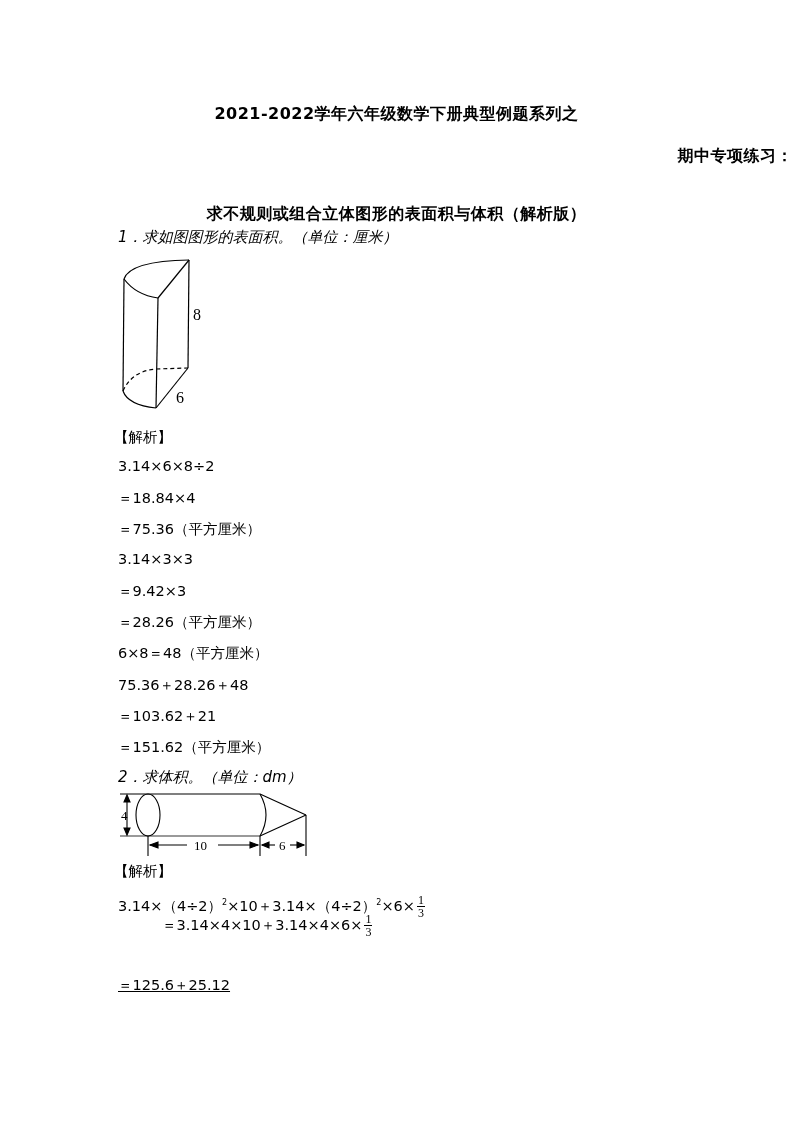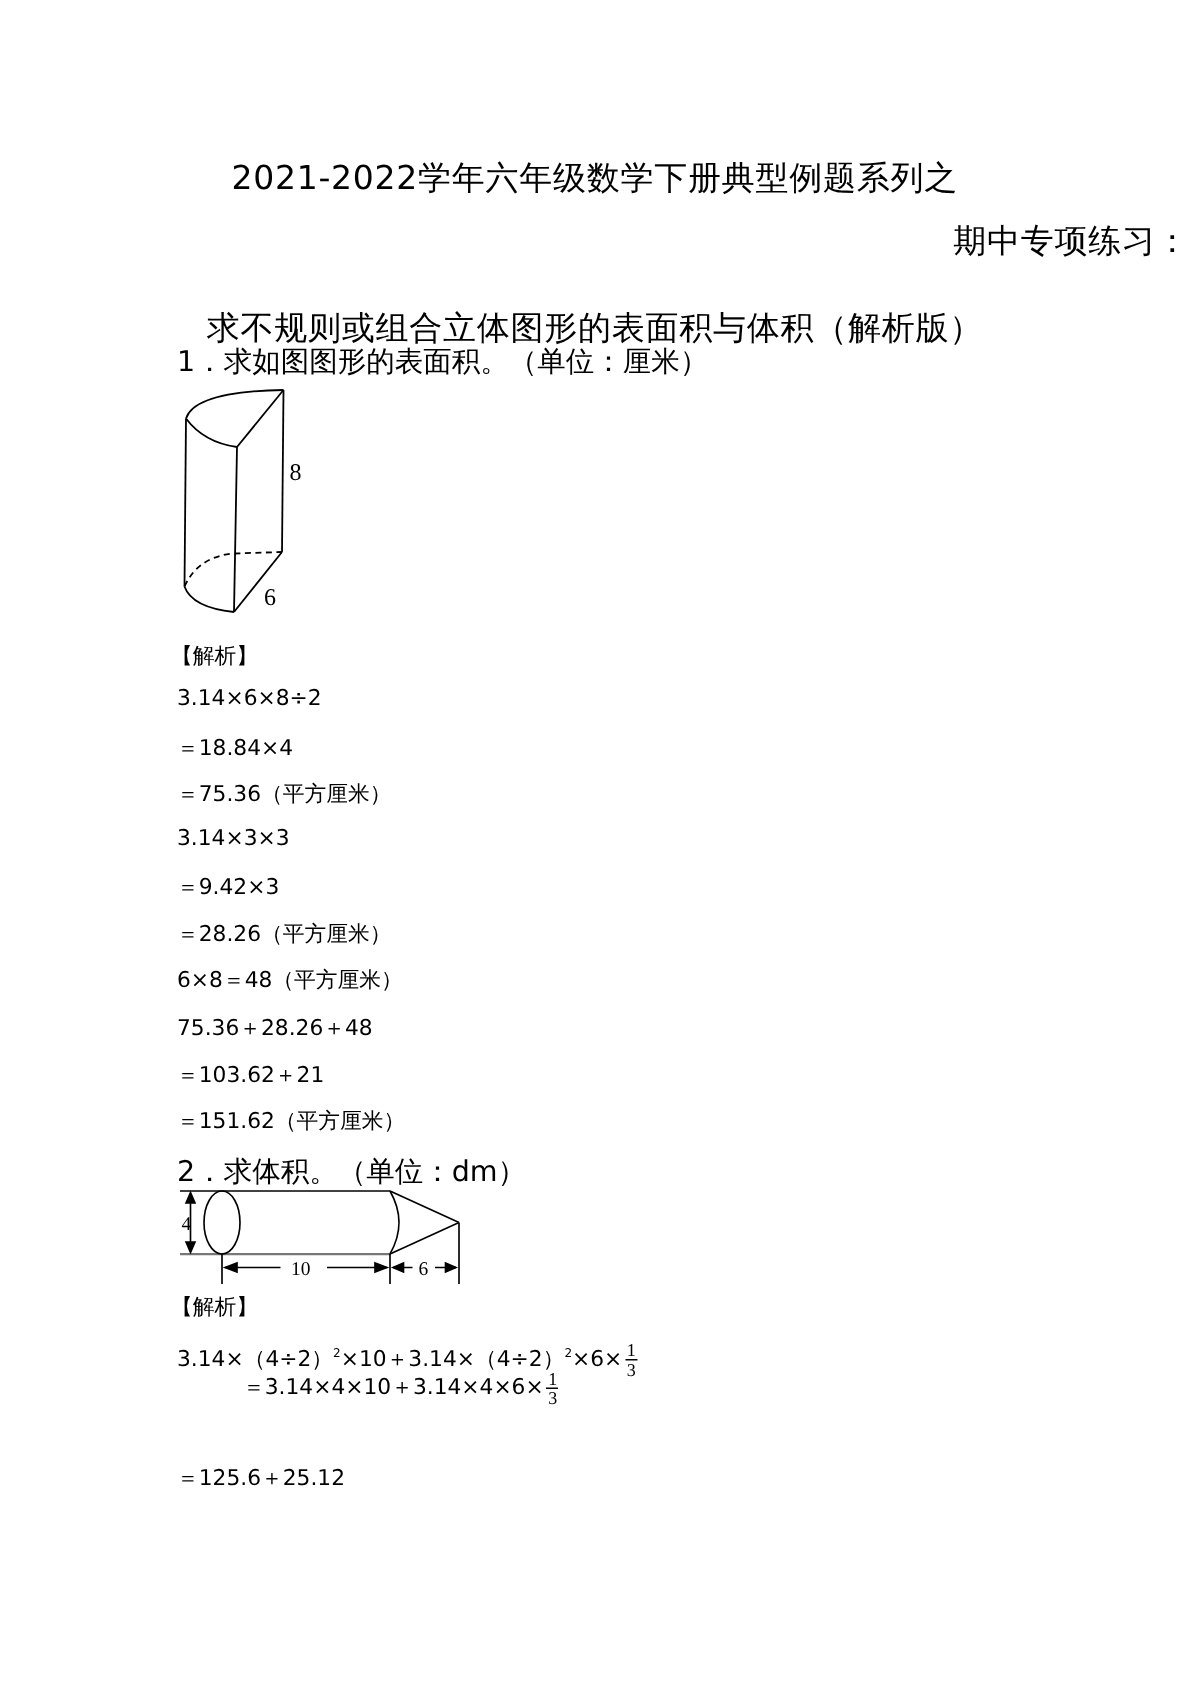--- a/index.html
+++ b/index.html
@@ -1,21 +1,21 @@
 <!DOCTYPE html>
 <html><head>
 <meta charset="utf-8">
 <style>
   html, body { margin: 0; padding: 0; background: #ffffff; }
   body { width: 793px; height: 1122px; position: relative; overflow: hidden;
          font-family: "DejaVu Sans", "Liberation Sans", sans-serif; color: #000; }
   .title { position: absolute; left: 0; width: 793px; text-align: center;
-           font-weight: normal; font-size: 22px; letter-spacing: 0.5px; }
+           font-weight: bold; font-size: 16px; letter-spacing: 0.5px; }
   .line { position: absolute; left: 118px; font-size: 14.5px; white-space: nowrap; }
-  .q { font-size: 19px; }
+  .q { font-size: 15px; font-style: italic; }
   .frac { display: inline-block; vertical-align: middle; text-align: center;
           font-family: "Liberation Serif", serif; font-size: 12px; line-height: 12px; margin-left: 2px; }
   .frac span { display: block; }
   .frac .num { border-bottom: 1px solid #000; padding: 0 1px; }
   sup { font-size: 8px; vertical-align: 6px; }
   svg { position: absolute; }
 </style>
 </head>
 <body>
 
@@ -90,13 +90,13 @@
 <div class="line" style="top:862px; left:114px;">【解析】</div>
 
 <div class="line" style="top:894px;">
   <span>3.14×（4÷2）</span><sup>2</sup><span>×10＋3.14×（4÷2）</span><sup>2</sup><span>×6×</span><span class="frac"><span class="num">1</span><span>3</span></span>
 </div>
 
 <div class="line" style="top:913px;margin-left:44px;">
   <span>＝3.14×4×10＋3.14×4×6×</span><span class="frac"><span class="num">1</span><span>3</span></span>
 </div>
 
-<div class="line" style="top:976px;">＝125.6＋25.12</div>
+<div class="line" style="top:976px;text-decoration:underline;">＝125.6＋25.12</div>
 
 </body></html>

